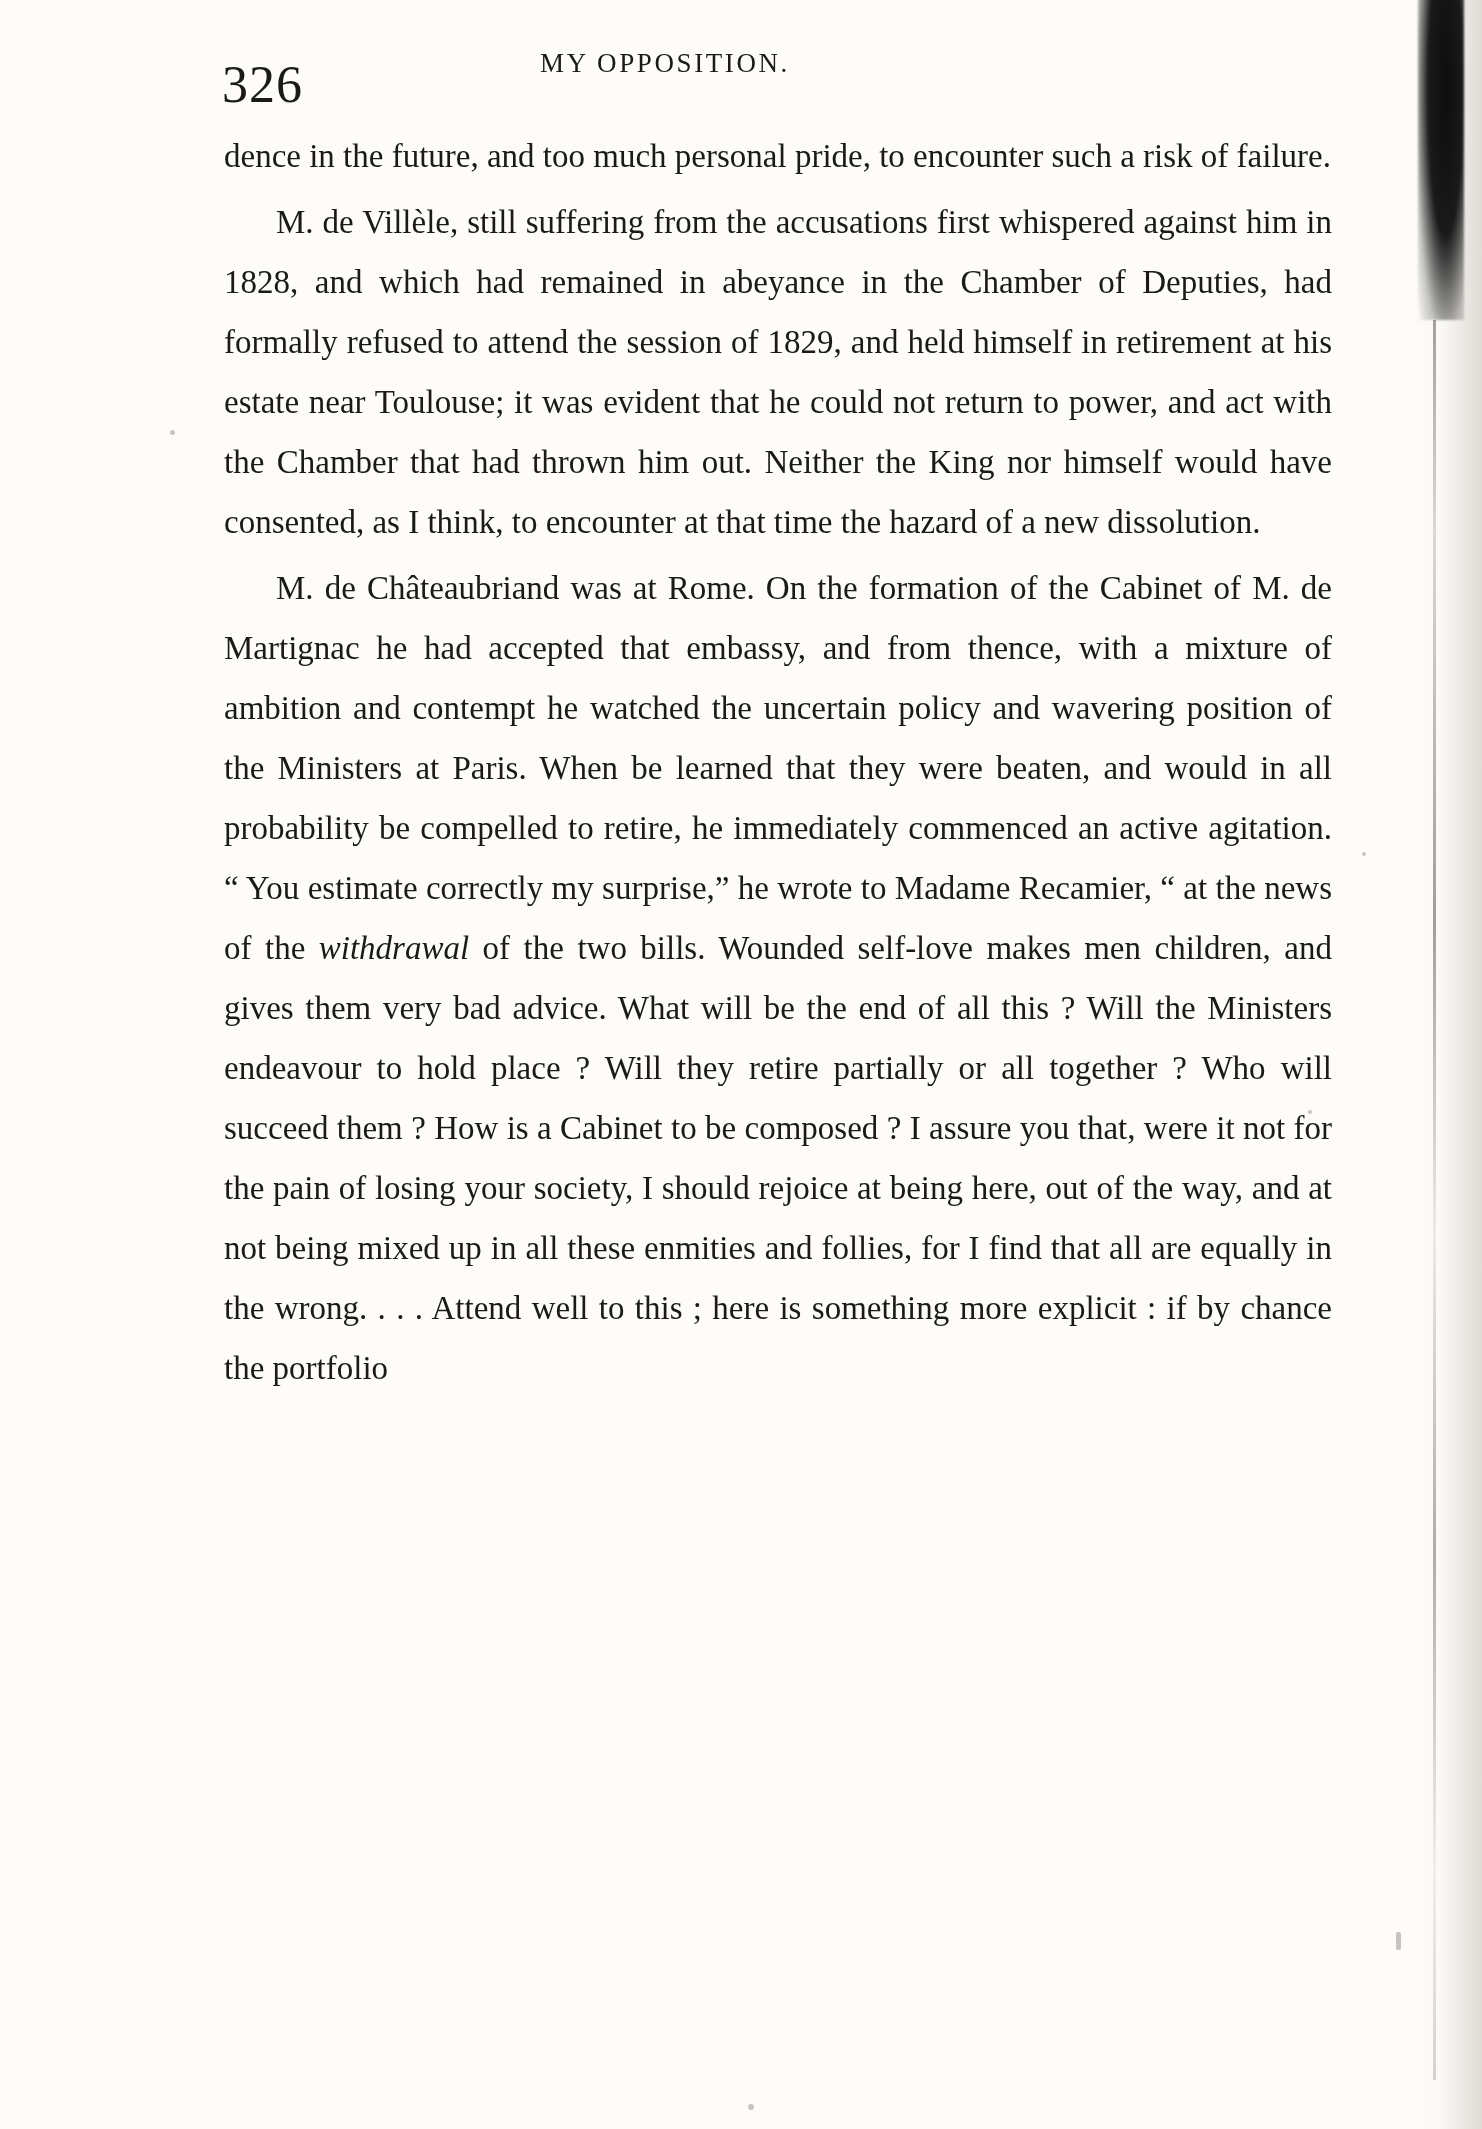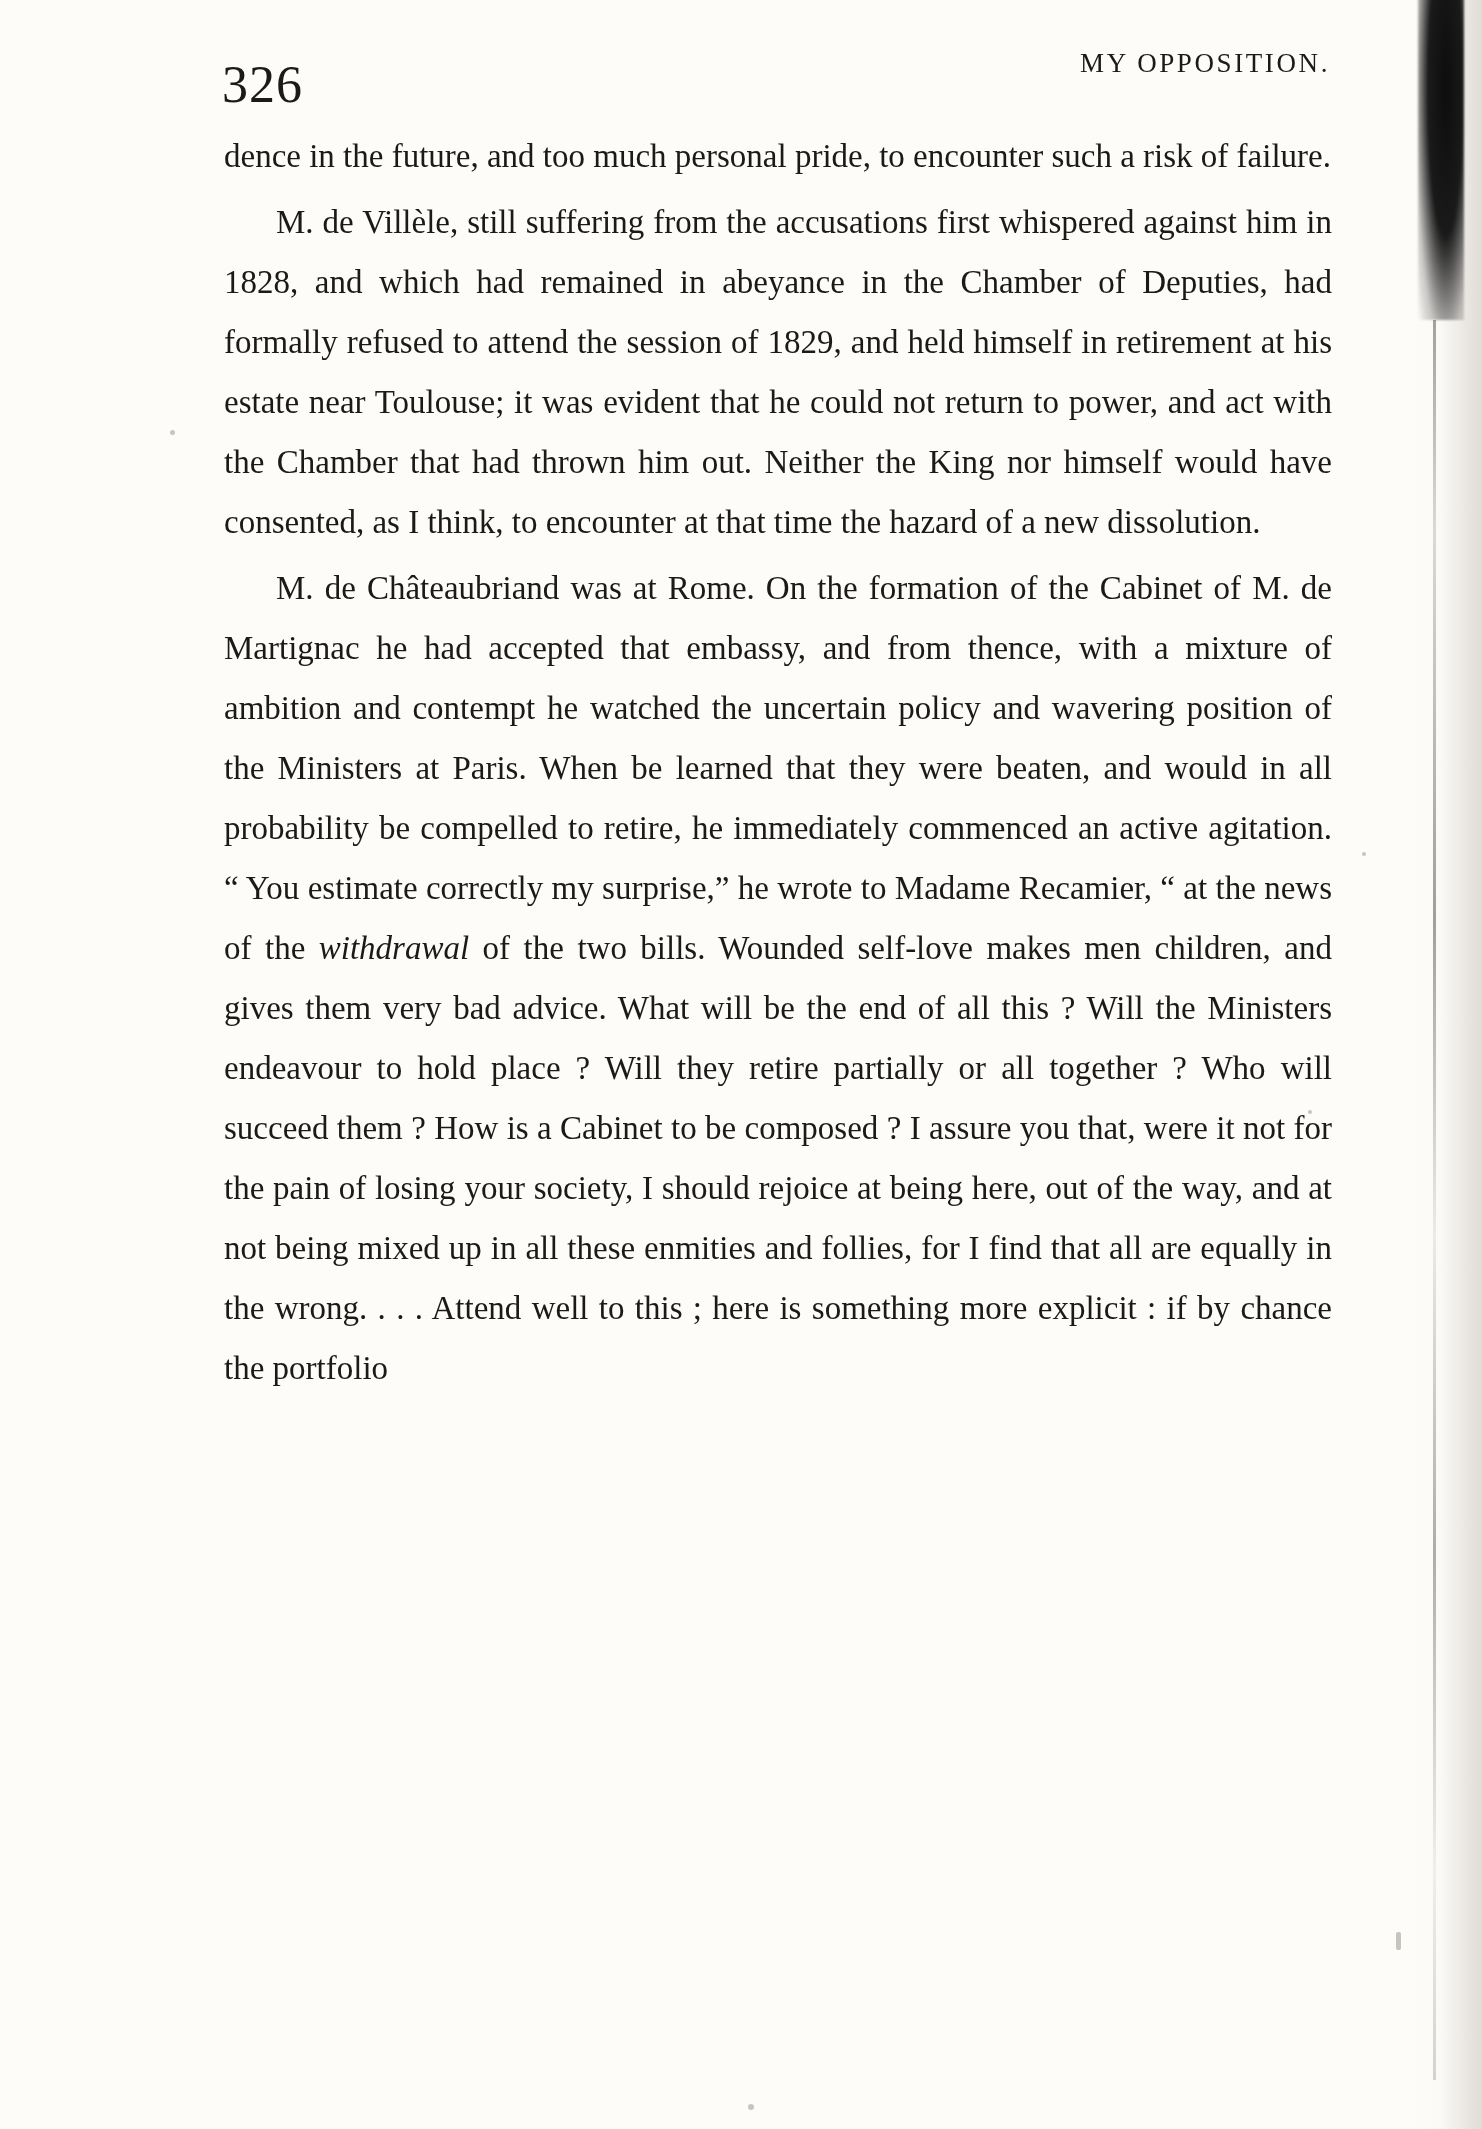--- a/index.html
+++ b/index.html
@@ -83,21 +83,21 @@
     font-size: 52px;
     letter-spacing: 1px;
     line-height: 1;
     margin-top: 32px;
   }
   .running-head {
     position: absolute;
     left: 0;
     top: 22px;
     width: 1330px;
-    text-align: right;
+    text-align: center;
     font-size: 27px;
     letter-spacing: 2.6px;
     font-variant: small-caps;
     text-transform: uppercase;
   }
 
   
   .textblock {
     position: absolute;
     left: 218px;

